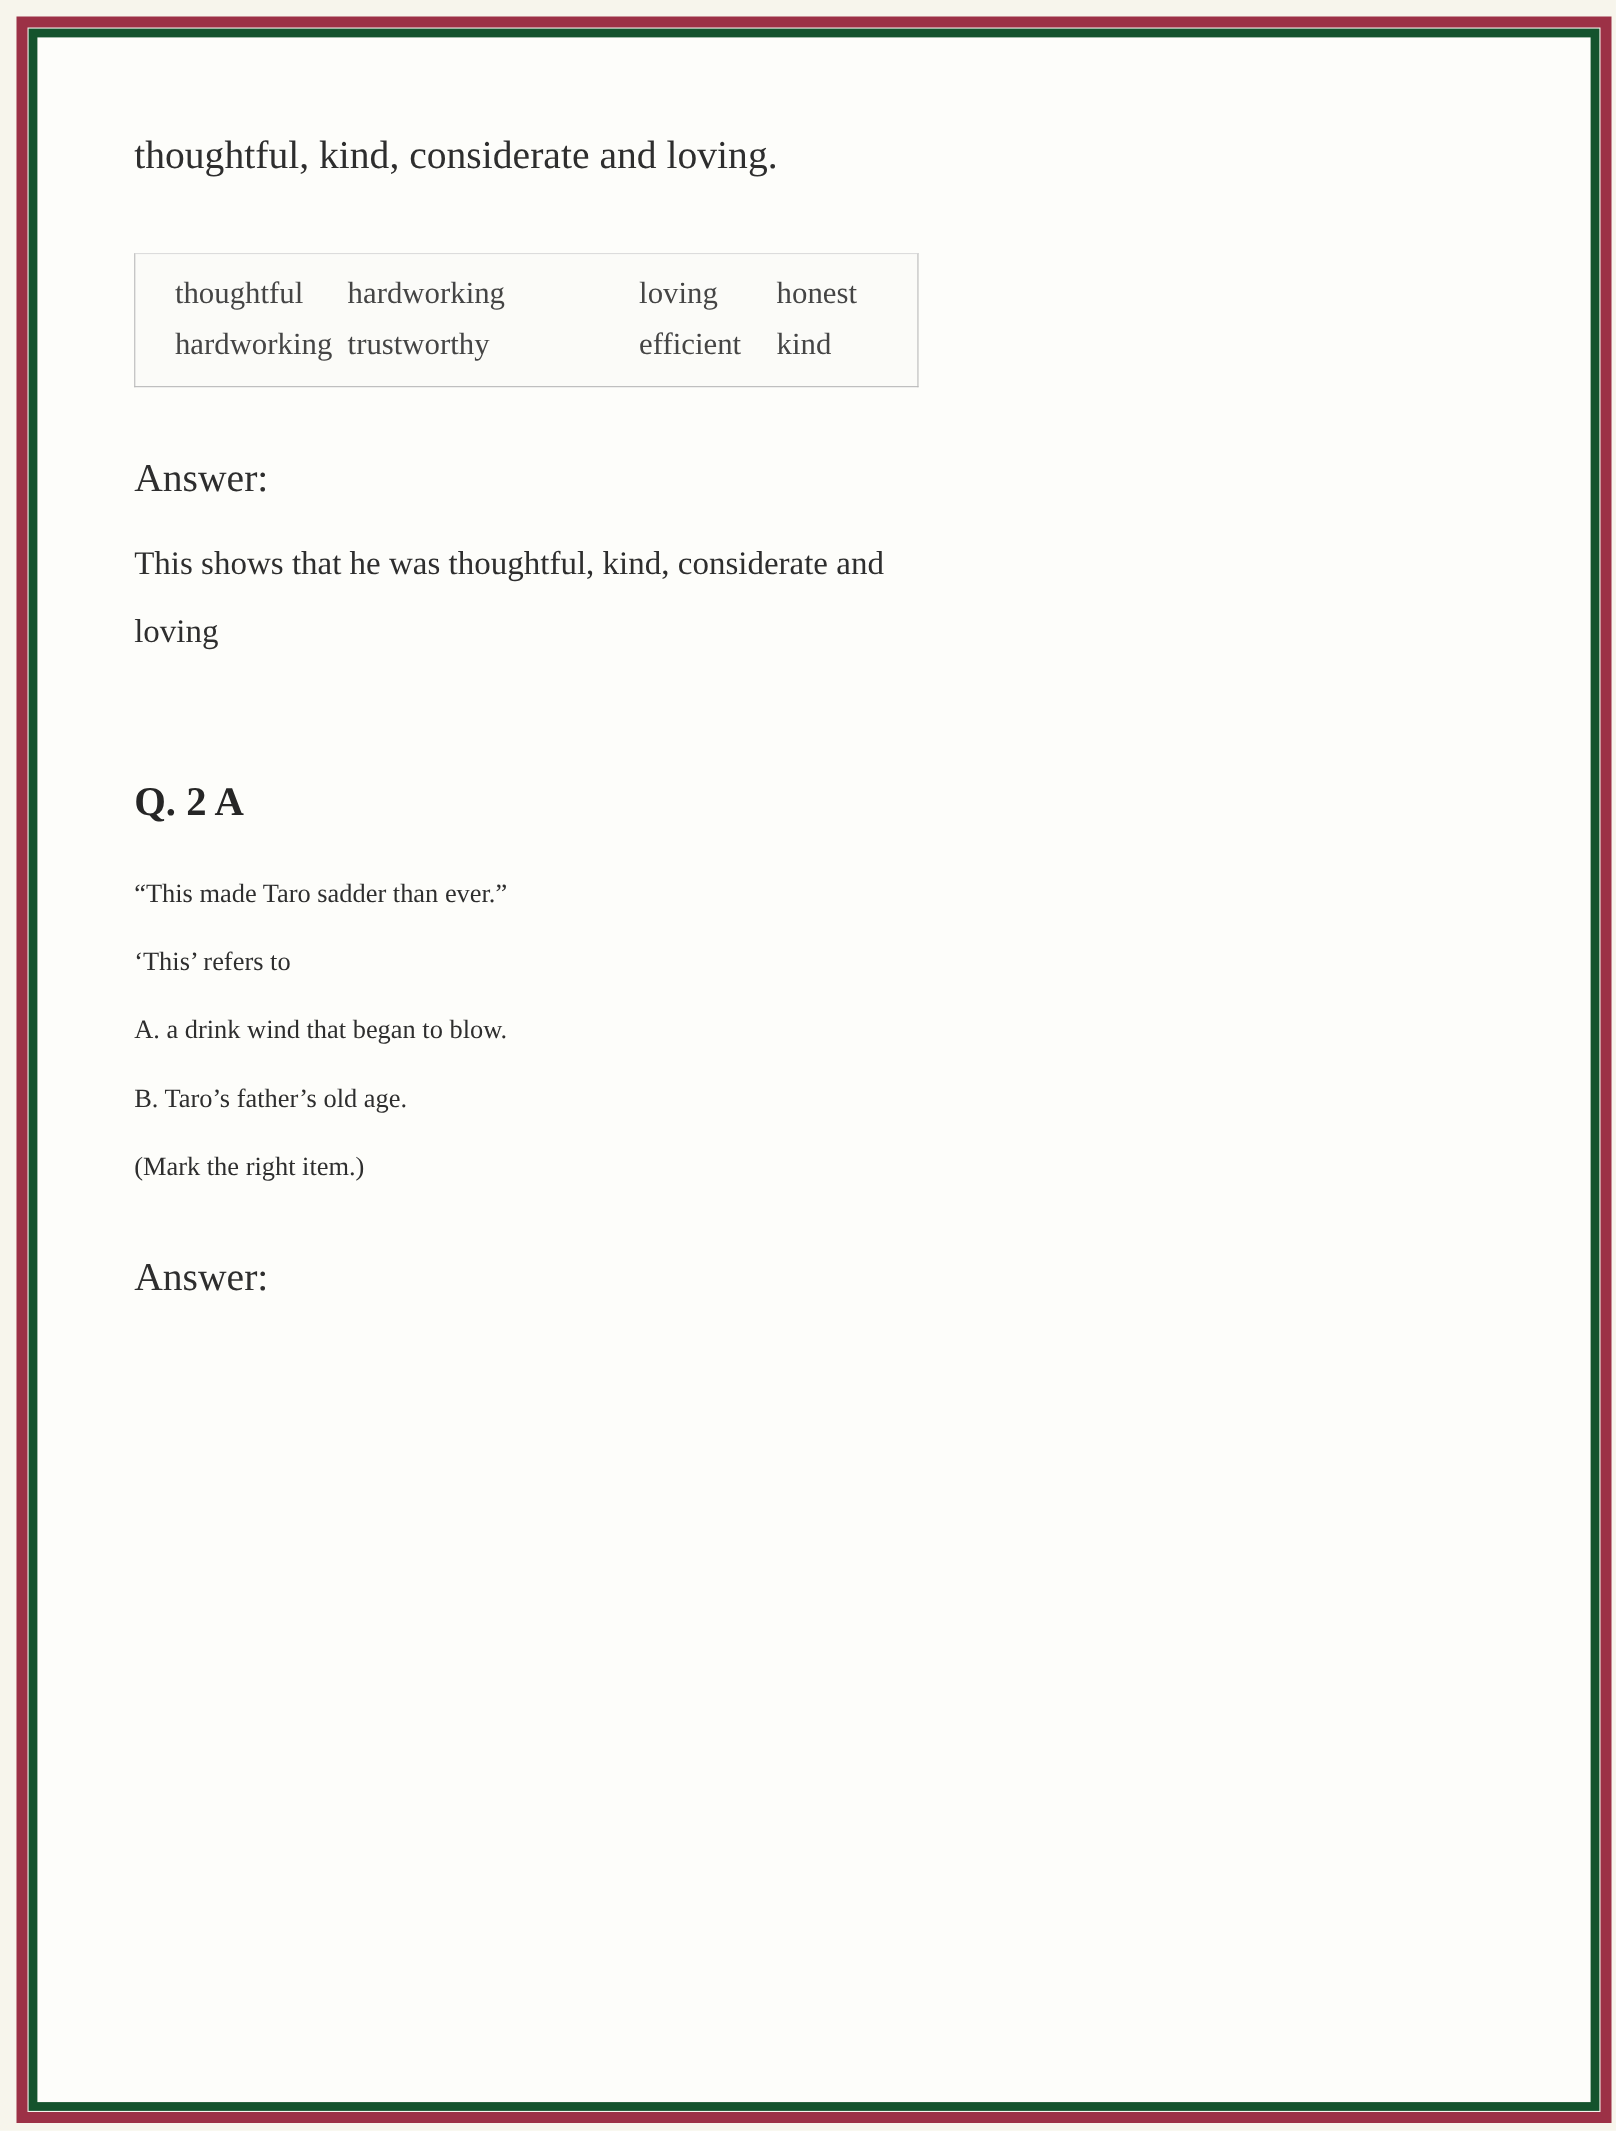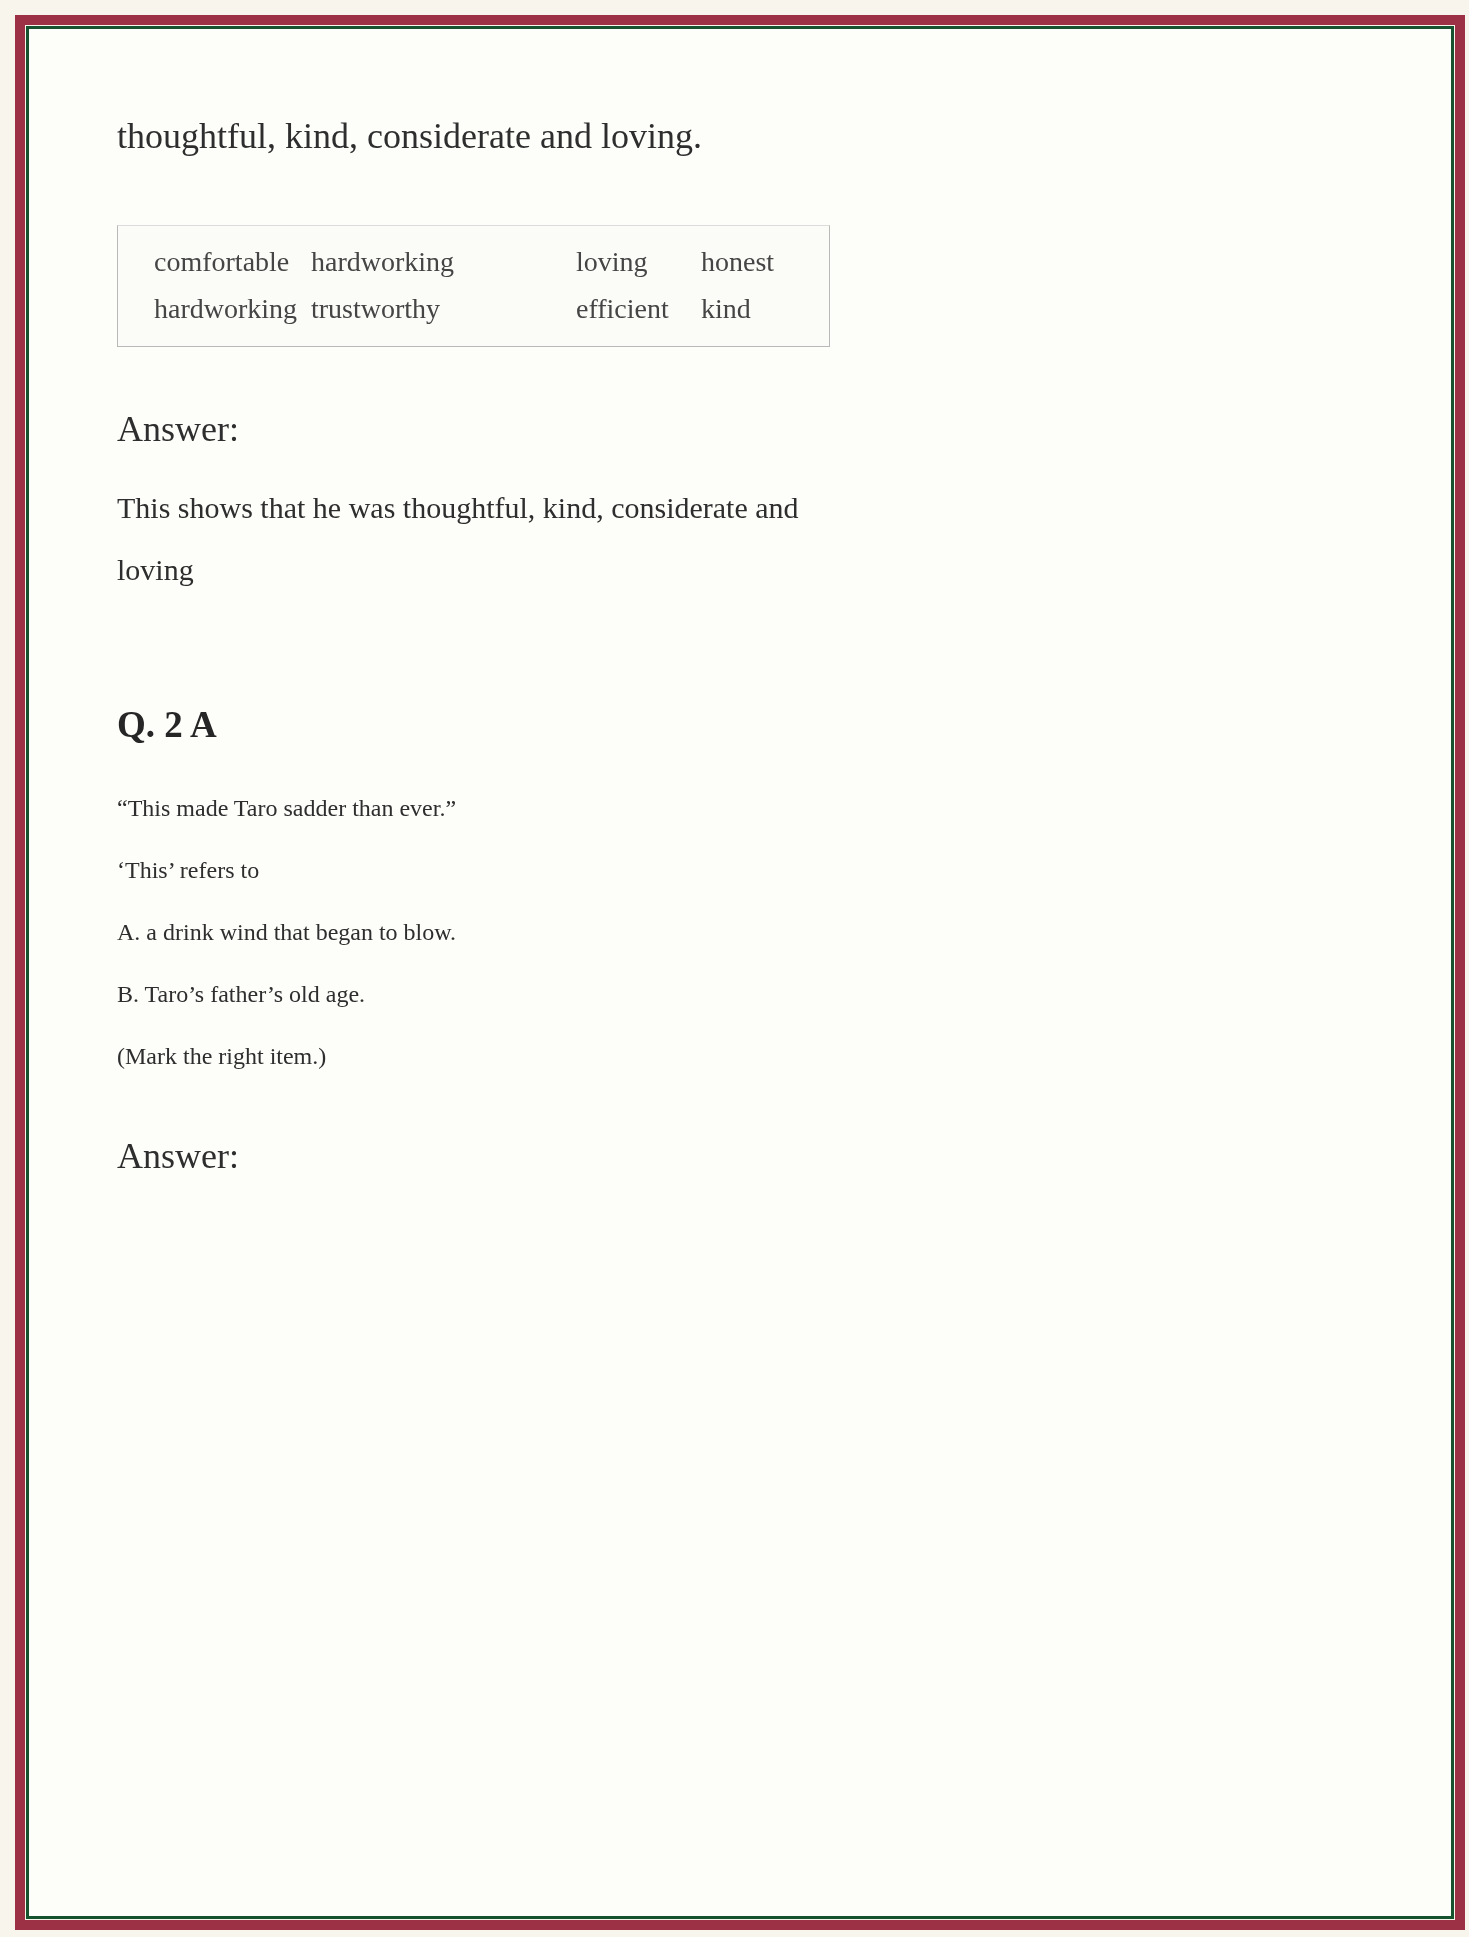--- a/index.html
+++ b/index.html
@@ -14,21 +14,21 @@
   
   .frame-outer {
     position: absolute;
     top: 15px; left: 15px; right: 4px; bottom: 7px;
     border: 10px solid #9c3146;
     box-sizing: border-box;
   }
   .frame-inner {
     position: absolute;
     inset: 1px;
-    border: 3px solid #14532d;
+    border: 8px solid #14532d;
     background: #fdfdfa;
     font-family: Liberation Serif, serif;
   }
   
   .content {
     position: absolute;
     inset: 0;
     box-sizing: border-box;
     padding: 85px 60px 0 88px;
     color: #2e2e2e;
@@ -88,21 +88,21 @@
 <body>
 
 <div class="frame-outer">
   <div class="frame-inner">
     <div class="content">
 
       <p class="title-line">thoughtful, kind, considerate and loving.</p>
 
       <div class="word-box">
         <div class="wb-row">
-          <span>comfortable</span>
+          <span>thoughtful</span>
           <span>hardworking</span>
           <span>loving</span>
           <span>honest</span>
         </div>
         <div class="wb-row">
           <span>hardworking</span>
           <span>trustworthy</span>
           <span>efficient</span>
           <span>kind</span>
         </div>

